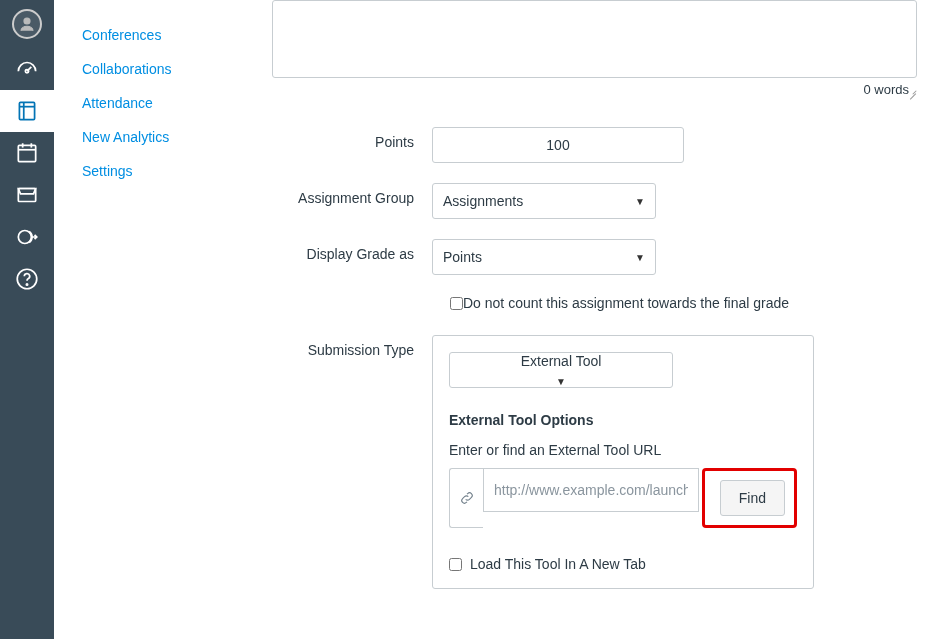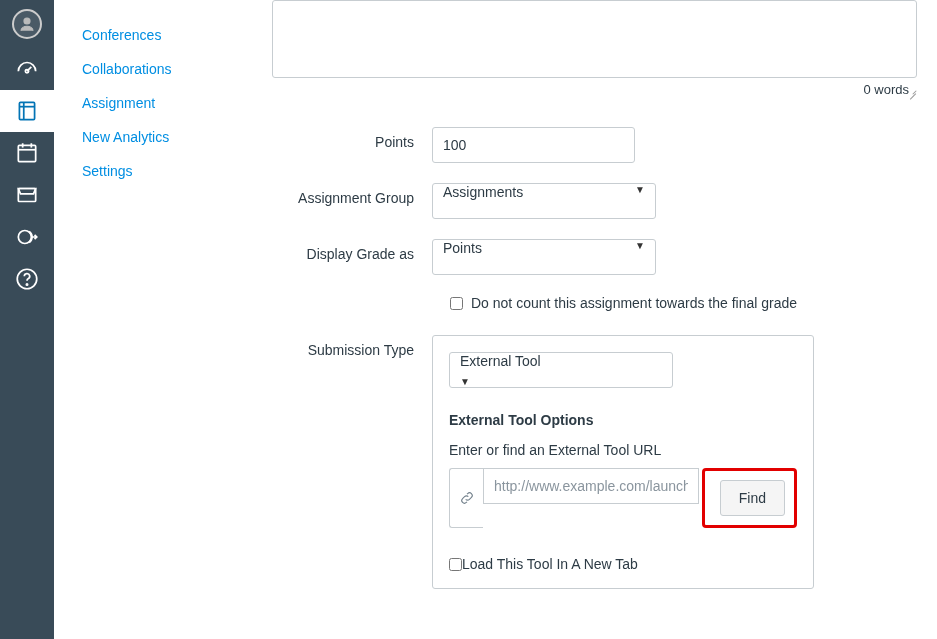--- a/index.html
+++ b/index.html
@@ -113,30 +113,30 @@
   input[type="text"].text-input, .select-box {
     height: 36px;
     border: 1px solid #C7CDD1;
     border-radius: 3px;
     padding: 0 10px;
     font-size: 14px;
     color: #2D3B45;
     background: #fff;
     outline: none;
   }
-  .text-input { width: 203px; }
+  .text-input { width: 252px; text-align: center; }
   .select-box {
     width: 224px;
-    display: flex; align-items: flex-start; justify-content: space-between;
+    display: flex; align-items: center; justify-content: space-between;
     cursor: pointer;
     position: relative;
   }
   .select-box .caret { font-size: 10px; color: #333; }
 
-  .checkbox-row { display: flex; align-items: center; gap: 8px; margin-left: 186px; margin-top: 4px; margin-bottom: 24px; }
+  .checkbox-row { display: flex; align-items: center; gap: 0; margin-left: 186px; margin-top: 4px; margin-bottom: 24px; }
   .checkbox-row input[type="checkbox"] { width: 13px; height: 13px; cursor: pointer; }
   .checkbox-row label { font-size: 14px; color: #2D3B45; cursor: pointer; }
 
   .submission-panel {
     border: 1px solid #C7CDD1;
     border-radius: 3px;
     padding: 16px;
     width: 382px;
   }
   .submission-panel .select-box { width: 224px; margin-bottom: 24px; flex-direction: column; }
@@ -146,21 +146,21 @@
   .url-row { display: flex; align-items: stretch; margin-bottom: 28px; }
   .url-icon {
     width: 34px; border: 1px solid #C7CDD1; border-right: none;
     border-radius: 3px 0 0 3px;
     display: flex; align-items: center; justify-content: center;
     color: #73818C;
   }
   .url-icon svg { width:16px; height:16px; stroke:#73818C; fill:none; stroke-width:1.6; }
   .url-input {
     flex: 1;
-    height: 36px;
+    height: 44px;
     border: 1px solid #C7CDD1;
     border-radius: 0;
     padding: 0 10px;
     font-size: 14px;
     color: #2D3B45;
     outline: none;
   }
   .url-input::placeholder { color: #8a959e; }
   .find-btn {
     height: 36px;
@@ -175,21 +175,21 @@
     border: 1px solid #C7CDD1;
   }
   .find-highlight {
     border: 3px solid #E20000;
     border-radius: 4px;
     padding: 9px;
     display: inline-flex;
     margin-left: 3px;
   }
 
-  .checkbox-inline { display: flex; align-items: center; margin-top: 0; }
+  .checkbox-inline { display: flex; align-items: center; gap: 8px; margin-top: 0; }
   .checkbox-inline input[type="checkbox"] { width: 13px; height:13px; cursor:pointer; }
   .checkbox-inline label { font-size: 14px; cursor:pointer; }
 </style>
 </head>
 <body>
 
 <div class="global-nav">
   <div class="nav-item avatar">
     <div class="avatar-circle">
       <svg viewBox="0 0 24 24">
@@ -244,21 +244,21 @@
         <circle cx="12" cy="12" r="9"></circle>
         <path d="M9.5 9.5a2.5 2.5 0 1 1 3.5 2.3c-.8.4-1 .9-1 1.7"></path>
         <circle cx="12" cy="17" r="0.6" fill="currentColor"></circle>
       </svg>
   </div>
 </div>
 
 <div class="course-nav">
   <a>Conferences</a>
   <a>Collaborations</a>
-  <a>Assignment</a>
+  <a>Attendance</a>
   <a>New Analytics</a>
   <a>Settings</a>
 </div>
 
 <div class="main">
 
   <div class="editor-box"></div>
   <div class="word-count">
     <span>0 words</span>
     <span class="resize-grip"></span>

